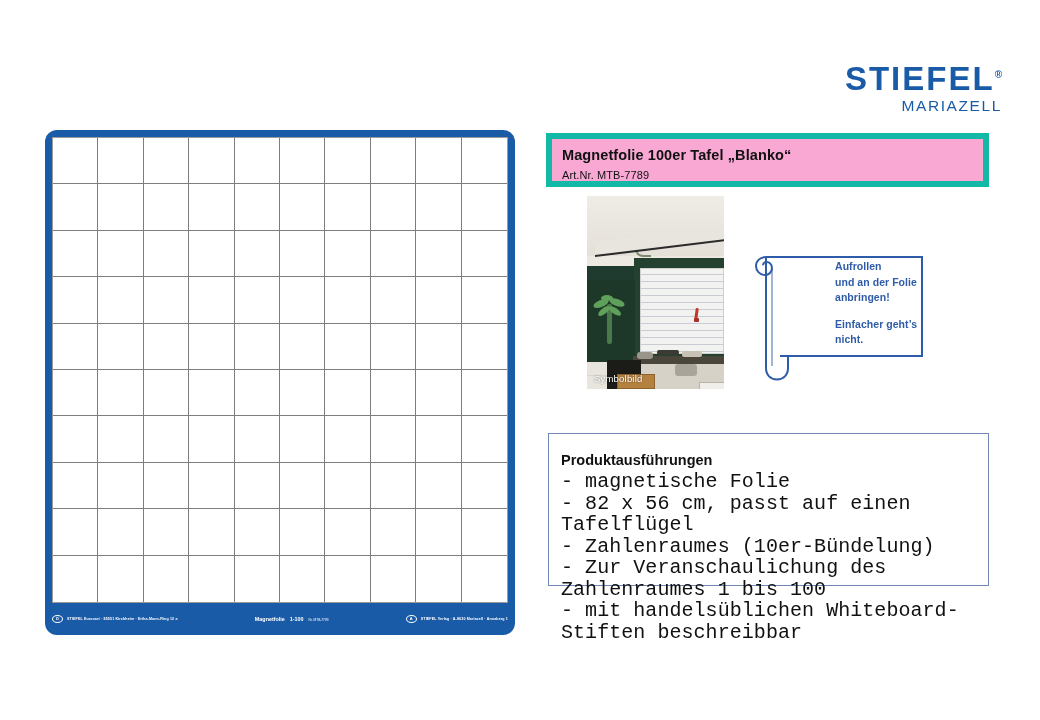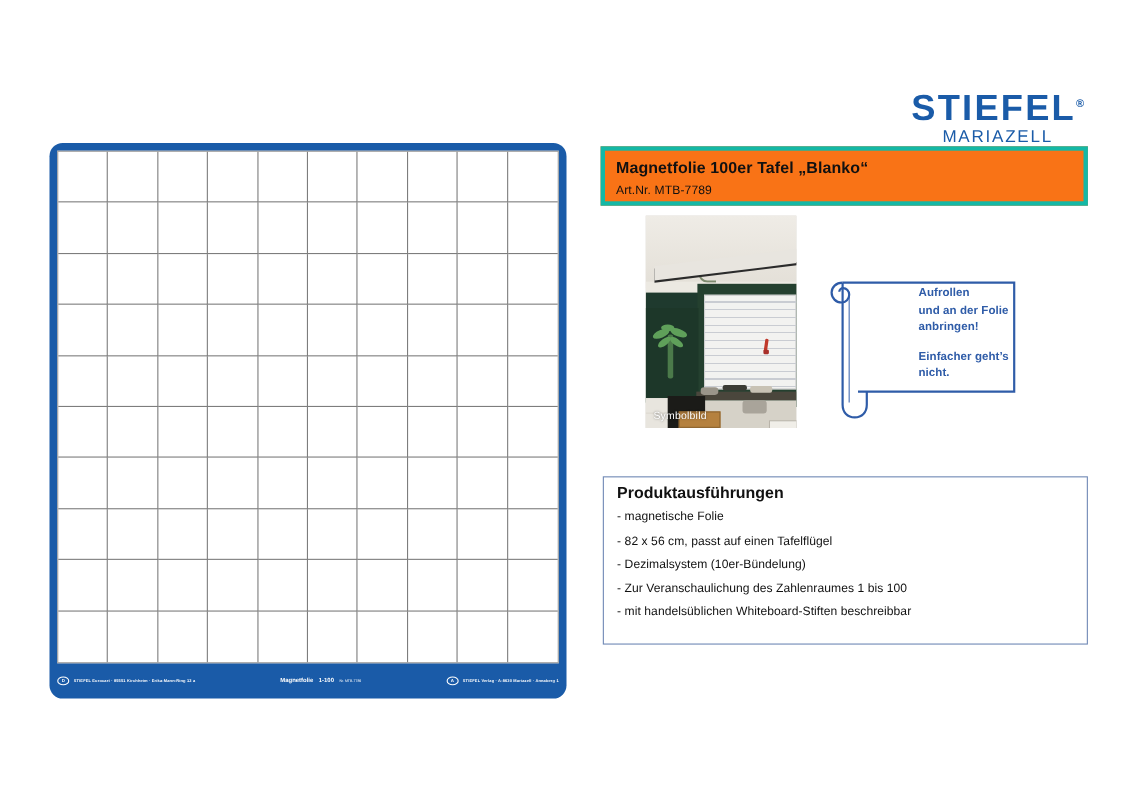--- a/index.html
+++ b/index.html
@@ -7,22 +7,21 @@
     width:1040px;height:720px;
     background:#ffffff;
     font-family:"Liberation Sans", sans-serif;
     overflow:hidden;
     position:relative;
   }
 
   
   #logo{
     position:absolute; left:812px; top:58px; width:190px; height:54px;
-    text-align:center;
-    margin-top:20px;
+    text-align:right;
   }
   #logo .word{
     font-family:"Liberation Sans", sans-serif;
     font-weight:bold;
     font-size:33px;
     letter-spacing:2.0px;
     color:#1a5ba8;
     line-height:34px;
     white-space:nowrap;
   }
@@ -88,24 +87,24 @@
     width:9px;height:6px;border-radius:50%;
     border:.7px solid #ffffff;
     display:flex;align-items:center;justify-content:center;
     font-size:4px;font-weight:bold;line-height:1;
   }
 
   
   #title-box{
     position:absolute; left:546px; top:133px;
     width:443px; height:54px;
-    border:4px solid #14b8a6;
+    border:6px solid #14b8a6;
     box-sizing:border-box;
     padding:7px 0 0 10px;
-    background:#f97316;
+    background:#f9a8d4;
   }
   #title-main{
     font-size:14.5px;font-weight:bold;color:#111;line-height:19px;
     letter-spacing:.1px;
   }
   #title-sub{
     font-size:11px;color:#111;line-height:20px;letter-spacing:.1px;
   }
 
   
@@ -161,25 +160,25 @@
     margin-left:41px;
   }
   #scroll-text .gap{display:block;height:11px;}
 
   
   #prod-box{
     position:absolute;left:548px;top:433px;
     width:441px;height:153px;
     border:1px solid #6f88b5;
     box-sizing:border-box;
-    padding:4px 0 0 12px;
+    padding:15px 0 0 12px;
     background:#fff;
   }
   #prod-title{font-size:14.5px;font-weight:bold;color:#111;line-height:22px;}
-  .prod-li{font-size:11px;color:#111;line-height:21.5px;letter-spacing:.05px;}
+  .prod-li{font-size:20px;color:#111;line-height:21.5px;letter-spacing:.05px;font-family:Liberation Mono, monospace;}
 </style>
 </head>
 <body>
 
 <div id="logo">
   <div class="word"><span>STIEFEL</span><span class="sup">®</span></div>
   <div class="sub">MARIAZELL</div>
 </div>
 
 <div id="board">
@@ -358,16 +357,16 @@
     <span class="gap"></span>
     <span>Einfacher geht’s</span><br>
     <span>nicht.</span>
   </div>
 </div>
 
 <div id="prod-box">
   <div id="prod-title">Produktausführungen</div>
   <div class="prod-li">- magnetische Folie</div>
   <div class="prod-li">- 82 x 56 cm, passt auf einen Tafelflügel</div>
-  <div class="prod-li">- Dezimalsystem (10er-Bündelung)</div>
+  <div class="prod-li">- Zahlenraumes (10er-Bündelung)</div>
   <div class="prod-li">- Zur Veranschaulichung des Zahlenraumes 1 bis 100</div>
   <div class="prod-li">- mit handelsüblichen Whiteboard-Stiften beschreibbar</div>
 </div>
 
 </body></html>

